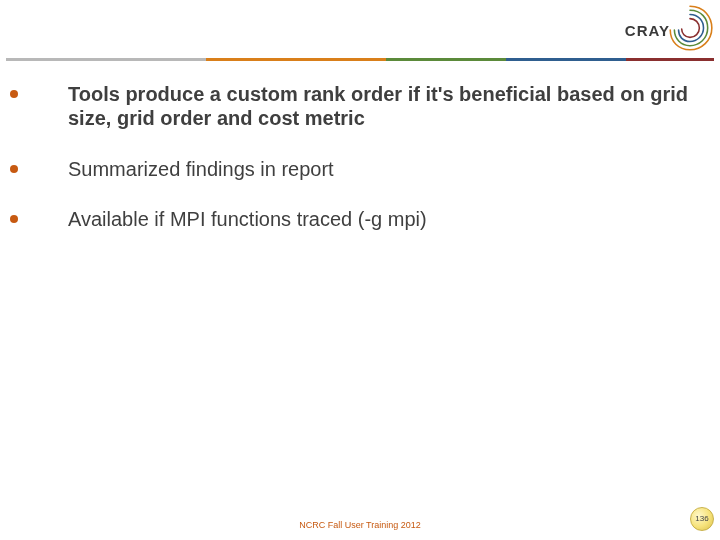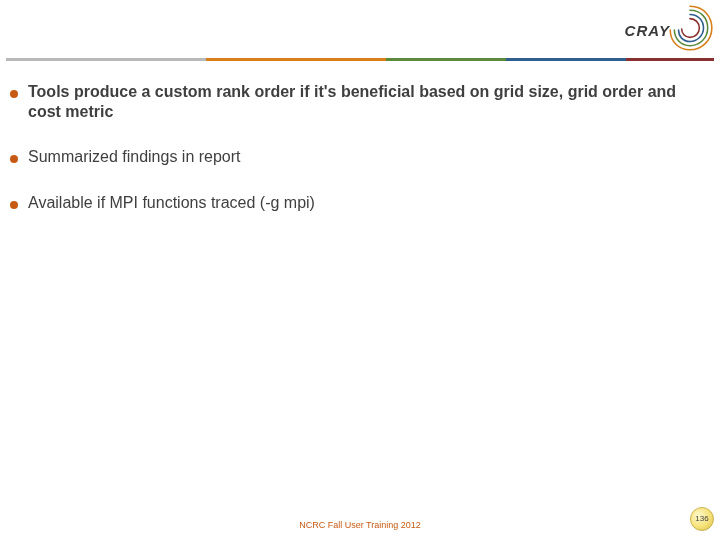--- a/index.html
+++ b/index.html
@@ -45,21 +45,20 @@
     width: 52px;
     height: 52px;
   }
   .swirl svg { width: 52px; height: 52px; }
   .logo-text {
     position: absolute;
     top: 22px;
     right: 50px;
     font-size: 15px;
     font-weight: bold;
-    font-style: italic;
     letter-spacing: 1px;
     color: #3a3a3a;
   }
   .divider {
     position: absolute;
     top: 58px;
     left: 6px;
     right: 6px;
     height: 3px;
   }
@@ -78,23 +77,24 @@
   .dot {
     width: 8px;
     height: 8px;
     min-width: 8px;
     border-radius: 50%;
     background: #c75a12;
     margin-top: 8px;
     margin-right: 10px;
   }
   .bullet-text {
-    font-size: 16px;
+    font-size: 20px;
     line-height: 1.22;
     color: #3f3f3f;
+    margin-left: 40px;
   }
   .bold { font-weight: bold; }
   .footer {
     position: absolute;
     bottom: 10px;
     width: 100%;
     text-align: center;
     font-size: 9px;
     color: #c75a12;
   }

